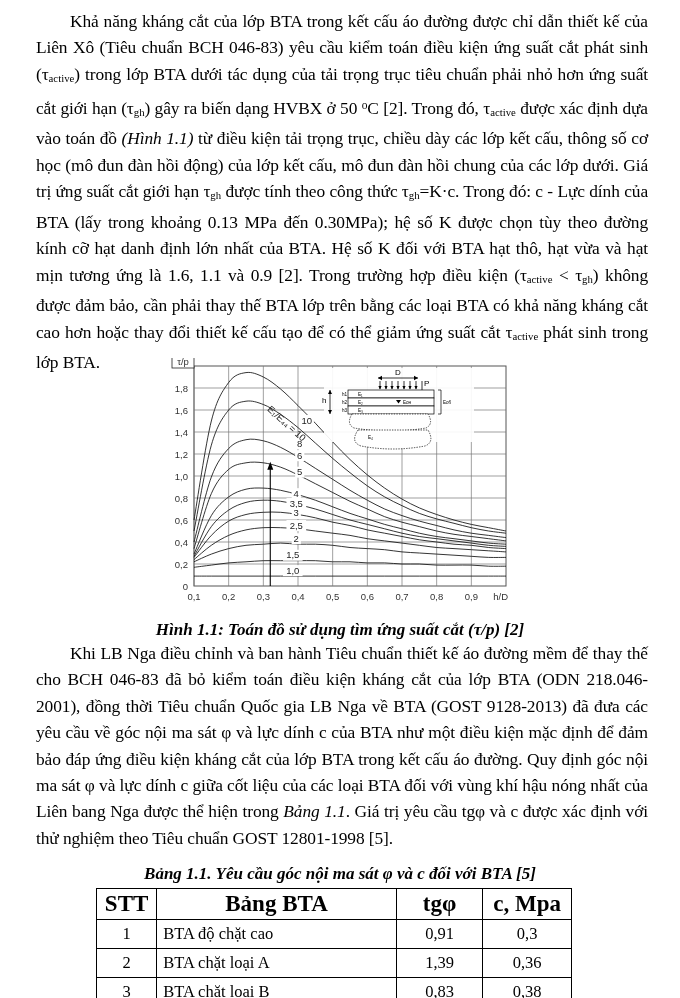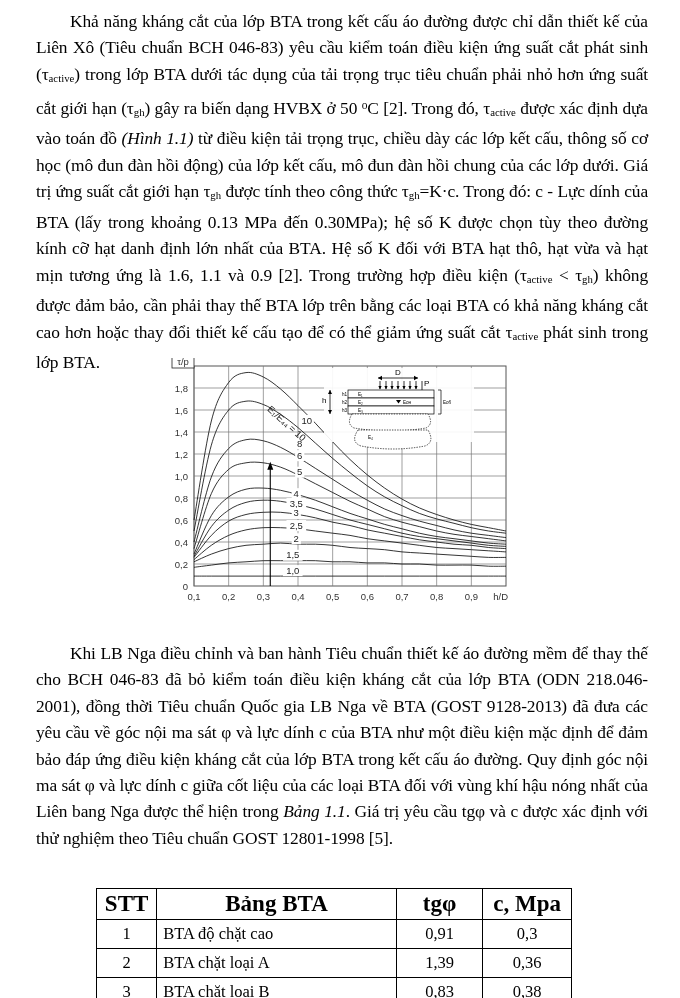--- a/index.html
+++ b/index.html
@@ -273,21 +273,23 @@
             <path d="M 278 32 l 3 0 l 0 24 l -3 0" fill="none" stroke="#000" stroke-width="0.7"></path>
             <text x="283" y="46" class="inset-lbl-sm">Eоб</text>
             <path d="M 192 56 q -6 10 2 14 q 36 6 72 0 q 8 -4 2 -14 Z" fill="#fff" stroke="#000" stroke-width="0.7" stroke-dasharray="1.4 1.2"></path>
             <path d="M 198 72 q -8 12 3 16 q 32 6 64 0 q 10 -4 3 -16 Z" fill="#fff" stroke="#000" stroke-width="0.7" stroke-dasharray="1.4 1.2"></path>
             <text x="208" y="81" class="inset-lbl-sm">E₄</text>
           </g>
         </svg>
     </div>
   </div>
 
-
+  <div class="fig-caption">Hình 1.1: Toán đồ sử dụng tìm ứng suất cắt (τ/p) [2]</div>
+
+  <div class="table-title">Bảng 1.1. Yêu cầu góc nội ma sát φ và c đối với BTA [5]</div>
 
   <table class="btatable">
     <thead>
       <tr>
         <th class="col-stt">STT</th>
         <th class="col-type">Bảng BTA</th>
         <th class="col-tg">tgφ</th>
         <th class="col-c">c, Mpa</th>
       </tr>
     </thead>

